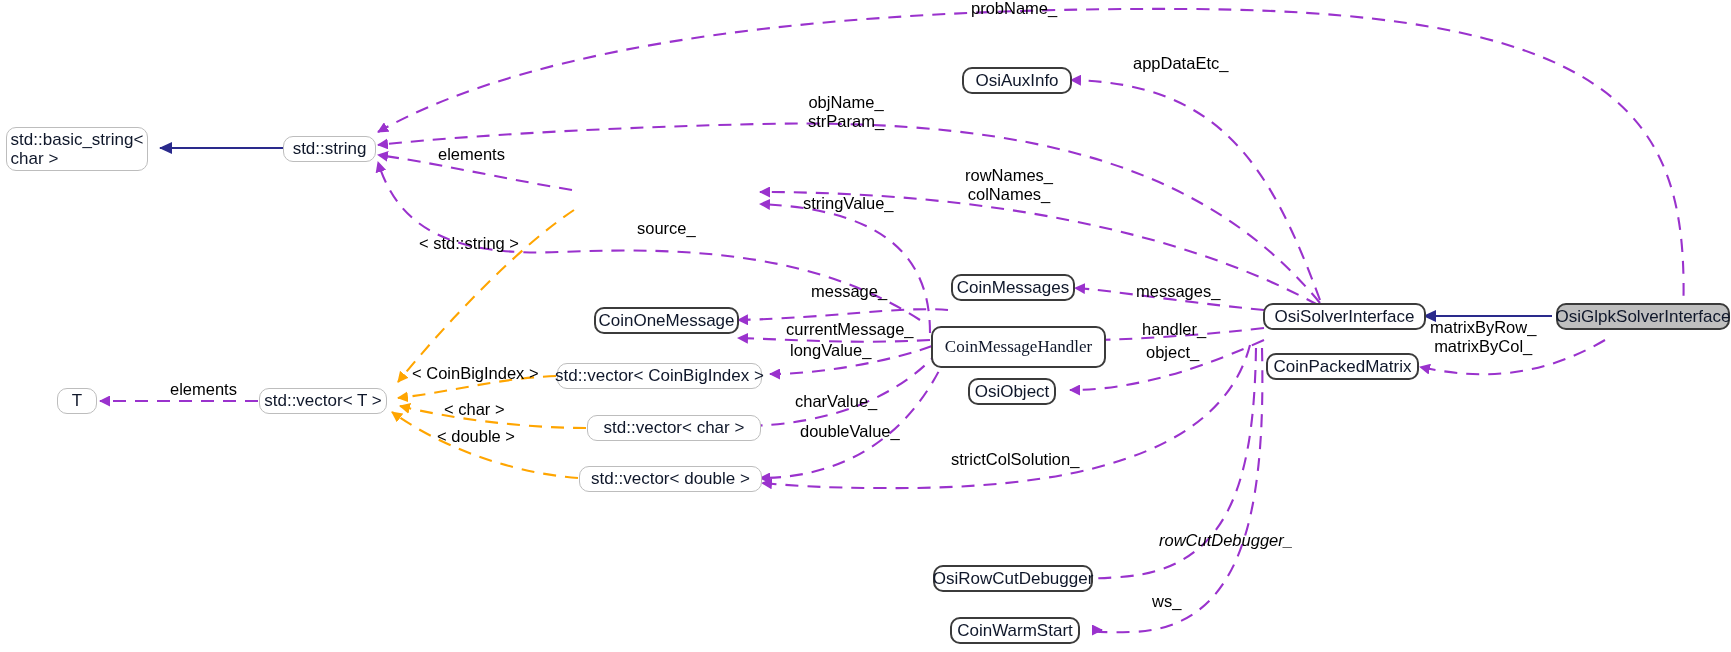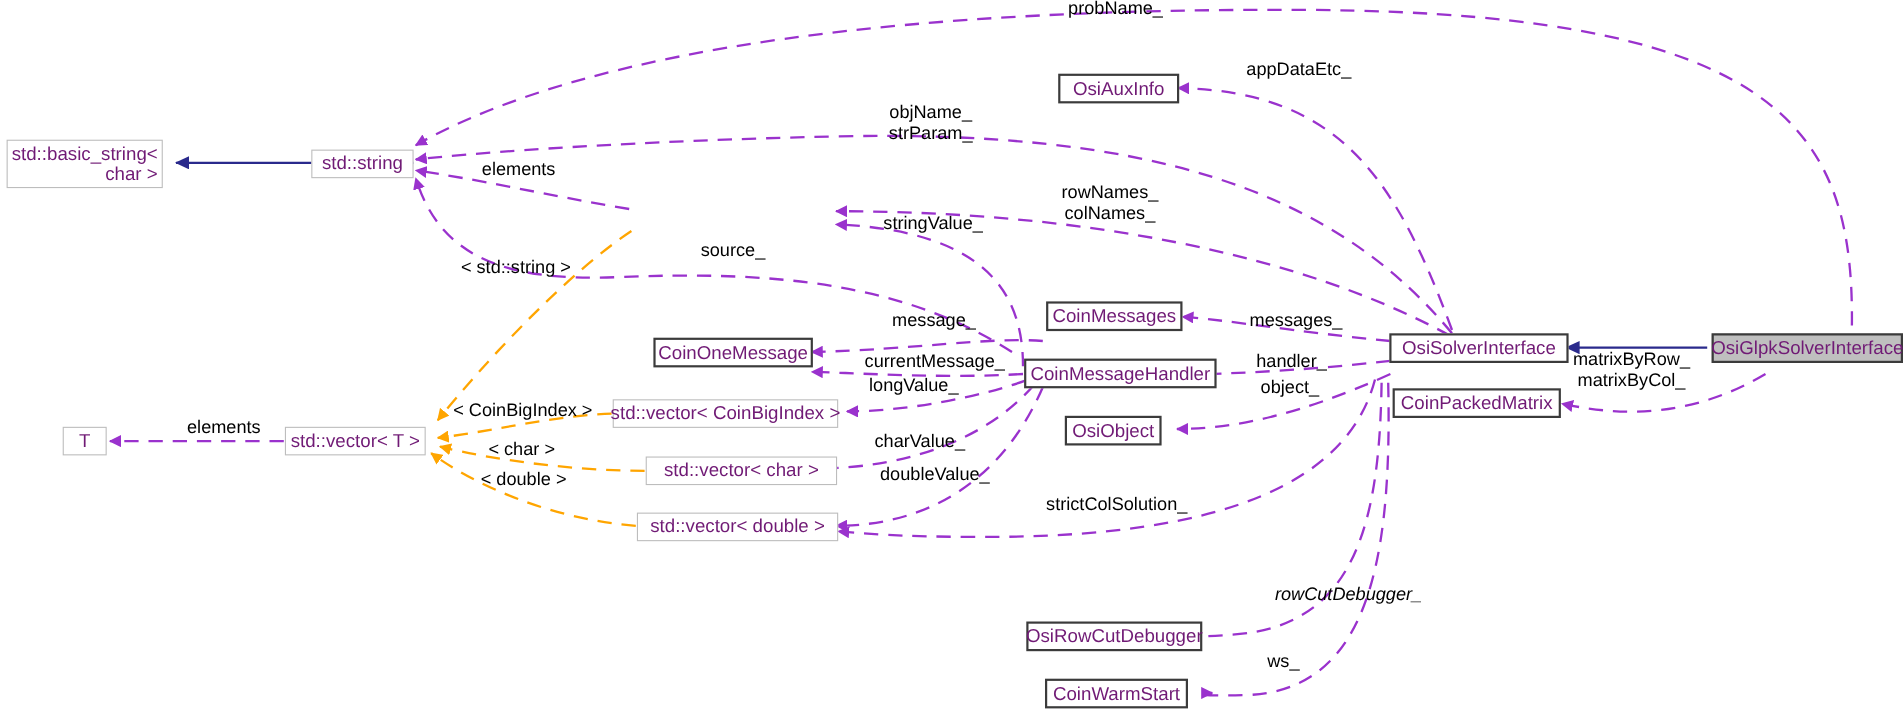--- a/index.html
+++ b/index.html
@@ -7,26 +7,27 @@
   #stage{position:relative;width:1731px;height:652px;overflow:hidden;background:#fff;}
   svg#wires{position:absolute;left:0;top:0;width:1731px;height:652px;}
 
   .node{
     position:absolute;
     box-sizing:border-box;
     background:#ffffff;
     display:flex;
     align-items:center;
     justify-content:center;
-    text-align:right;
+    text-align:left;
     font-size:17px;
     line-height:1.12;
-    color:#701a75;
+    color:#0f172a;
     white-space:pre;
     letter-spacing:0px;
+    border-radius:10px;
   }
   .node.thin{border:1px solid #bdbdbd;}
   .node.thick{border:2px solid #3b3b3b;}
   .node.current{border:2px solid #3b3b3b;background:#bfbfbf;}
 
   .edgelabel{
     position:absolute;
     font-size:16.5px;
     color:#000000;
     white-space:pre;
@@ -111,21 +112,21 @@
   <div class="node thin" style="left:6px;   top:127px; width:142px; height:44px;">std::basic_string&lt;
 char &gt;</div>
   <div class="node thin" style="left:283px; top:136px; width:93px;  height:26px;">std::string</div>
   <div class="node thin" style="left:259px; top:388px; width:128px; height:26px;">std::vector&lt; T &gt;</div>
   <div class="node thin" style="left:57px;  top:388px; width:40px;  height:26px;">T</div>
   <div class="node thin" style="left:557px; top:363px; width:205px; height:26px;">std::vector&lt; CoinBigIndex &gt;</div>
   <div class="node thin" style="left:587px; top:415px; width:174px; height:26px;">std::vector&lt; char &gt;</div>
   <div class="node thin" style="left:579px; top:466px; width:183px; height:26px;">std::vector&lt; double &gt;</div>
   <div class="node thick" style="left:594px; top:307px; width:145px; height:27px;">CoinOneMessage</div>
   <div class="node thick" style="left:951px; top:274px; width:124px; height:27px;">CoinMessages</div>
-  <div class="node thick" style="left:931px; top:326px; width:175px; height:27px;">CoinMessageHandler</div>
+  <div class="node thick" style="left:931px; top:326px; width:175px; height:42px;font-family:Liberation Serif, serif;">CoinMessageHandler</div>
   <div class="node thick" style="left:968px; top:378px; width:88px;  height:27px;">OsiObject</div>
   <div class="node thick" style="left:962px; top:67px;  width:110px; height:27px;">OsiAuxInfo</div>
   <div class="node thick" style="left:1263px;top:303px; width:163px; height:27px;">OsiSolverInterface</div>
   <div class="node thick" style="left:1266px;top:353px; width:153px; height:27px;">CoinPackedMatrix</div>
   <div class="node thick" style="left:933px; top:565px; width:160px; height:27px;">OsiRowCutDebugger</div>
   <div class="node thick" style="left:950px; top:617px; width:130px; height:27px;">CoinWarmStart</div>
   <div class="node current" style="left:1556px;top:303px; width:174px; height:27px;">OsiGlpkSolverInterface</div>
 
   <div class="edgelabel" style="left:971px;  top:-1px;">probName_</div>
   <div class="edgelabel" style="left:1133px; top:54px;">appDataEtc_</div>

